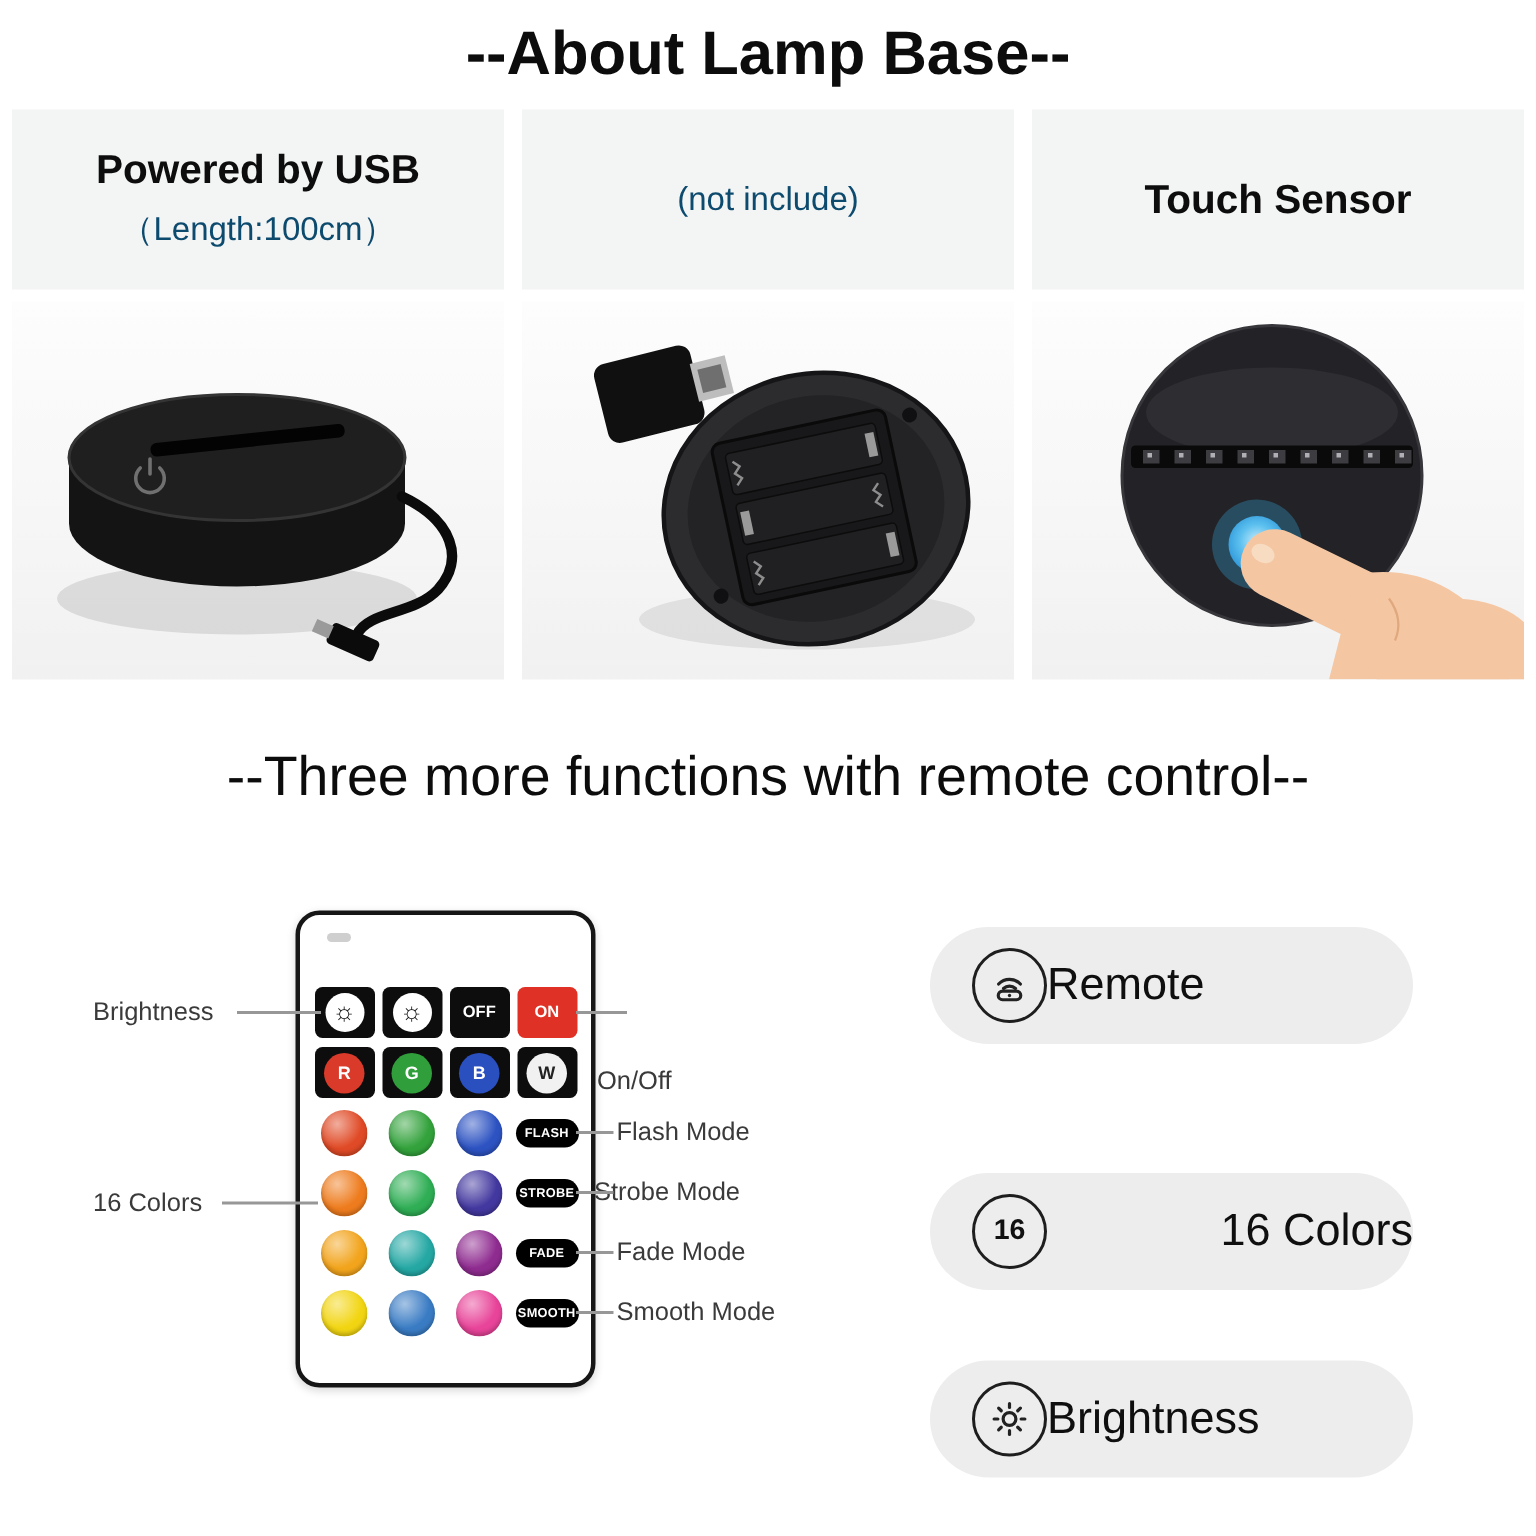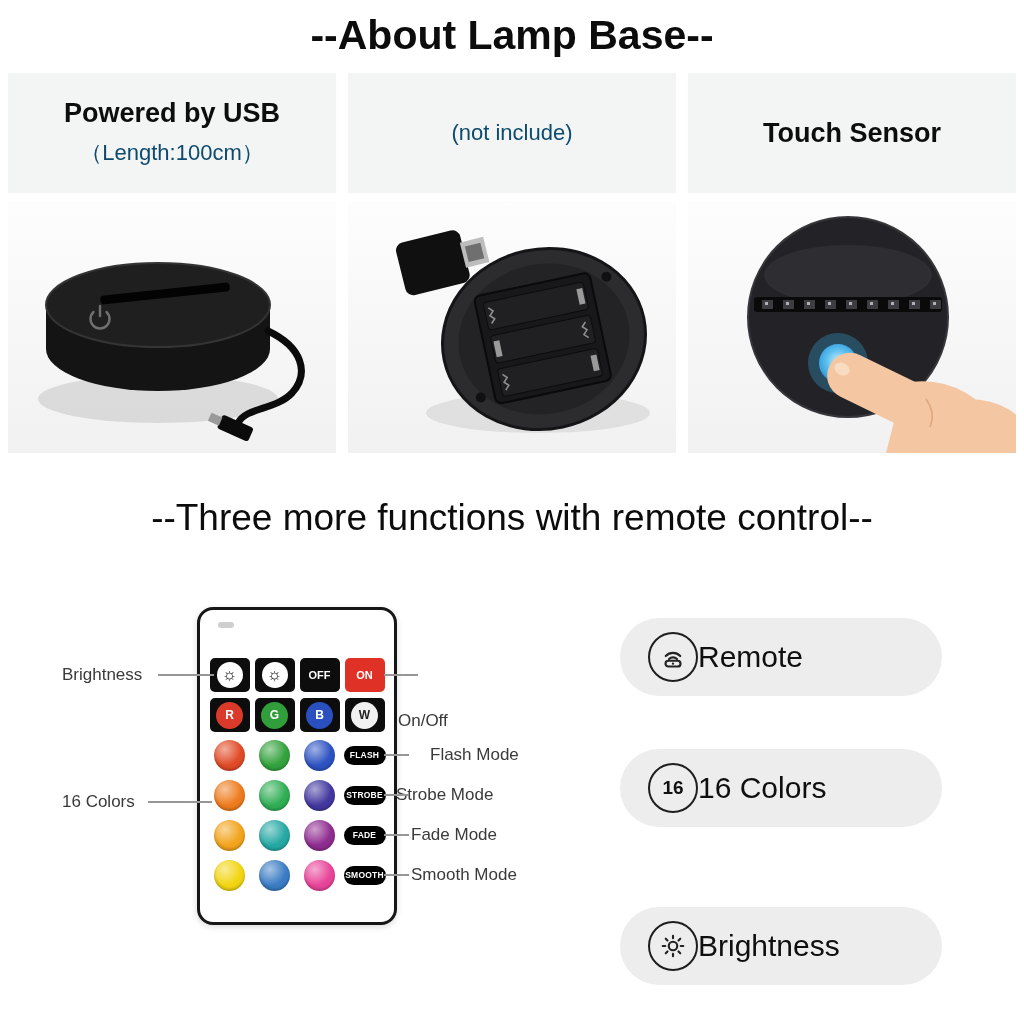--- a/index.html
+++ b/index.html
@@ -245,21 +245,21 @@
           </div>
         </div>
     </div>
 
     <div class="callout-label" style="left:62px;top:80px;">Brightness</div>
     <div class="call-line" style="left:158px;top:89px;width:56px;"></div>
 
     <div class="callout-label" style="left:398px;top:80px;margin-top:46px;">On/Off</div>
     <div class="call-line" style="left:384px;top:89px;width:34px;"></div>
 
-    <div class="callout-label" style="left:430px;top:160px;">Flash Mode</div>
+    <div class="callout-label" style="left:411px;top:160px;">Flash Mode</div>
     <div class="call-line" style="left:384px;top:169px;width:25px;"></div>
 
     <div class="callout-label" style="left:396px;top:200px;">Strobe Mode</div>
     <div class="call-line" style="left:384px;top:209px;width:25px;"></div>
 
     <div class="callout-label" style="left:411px;top:240px;">Fade Mode</div>
     <div class="call-line" style="left:384px;top:249px;width:25px;"></div>
 
     <div class="callout-label" style="left:411px;top:280px;">Smooth Mode</div>
     <div class="call-line" style="left:384px;top:289px;width:25px;"></div>
@@ -272,21 +272,21 @@
         <svg width="30" height="30" viewBox="0 0 24 24" fill="none" stroke="#222" stroke-width="1.7" stroke-linecap="round">
           <path d="M6.2 11.2 a8 8 0 0 1 11.6 0"></path>
           <path d="M8.8 13.6 a4.6 4.6 0 0 1 6.4 0"></path>
           <rect x="6" y="15" width="12" height="4.6" rx="2.3"></rect>
           <circle cx="12" cy="17.3" r="0.9" fill="#222" stroke="none"></circle>
         </svg>
       </span>
       <span class="plabel">Remote</span>
     </div>
 
-    <div class="pill" style="top:164px;">
+    <div class="pill" style="top:197px;justify-content:space-between;">
       <span class="picon">
         <span class="p16">16</span>
       </span>
       <span class="plabel">16 Colors</span>
     </div>
 
     <div class="pill" style="top:322px;">
       <span class="picon">
         <svg width="30" height="30" viewBox="0 0 24 24" fill="none" stroke="#222" stroke-width="1.7" stroke-linecap="round">
           <circle cx="12" cy="12" r="3.4"></circle>

